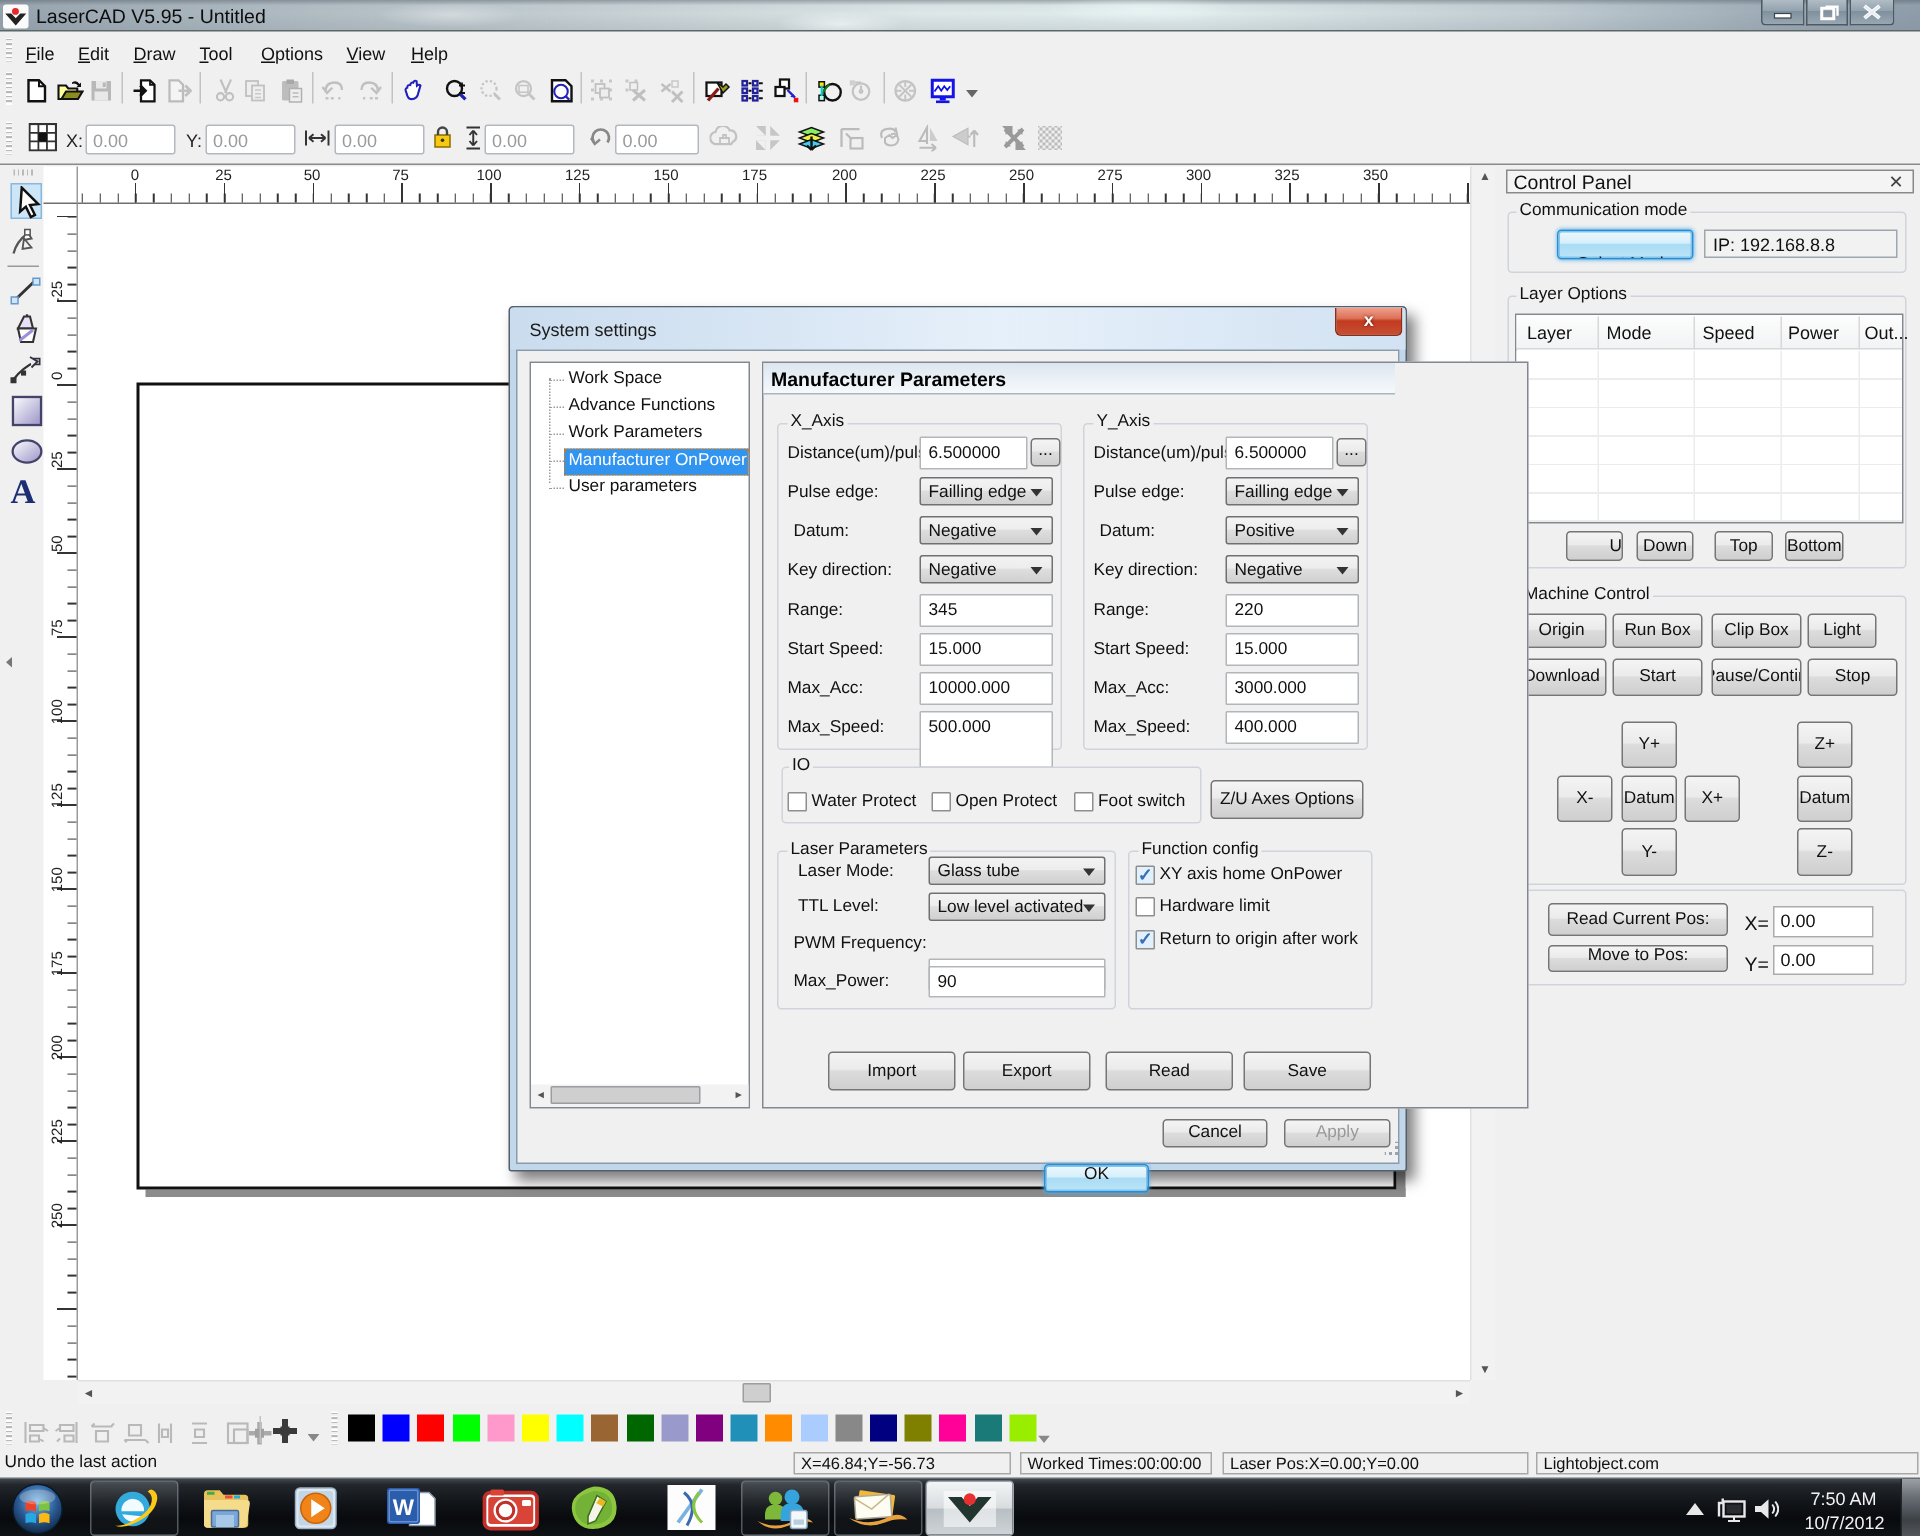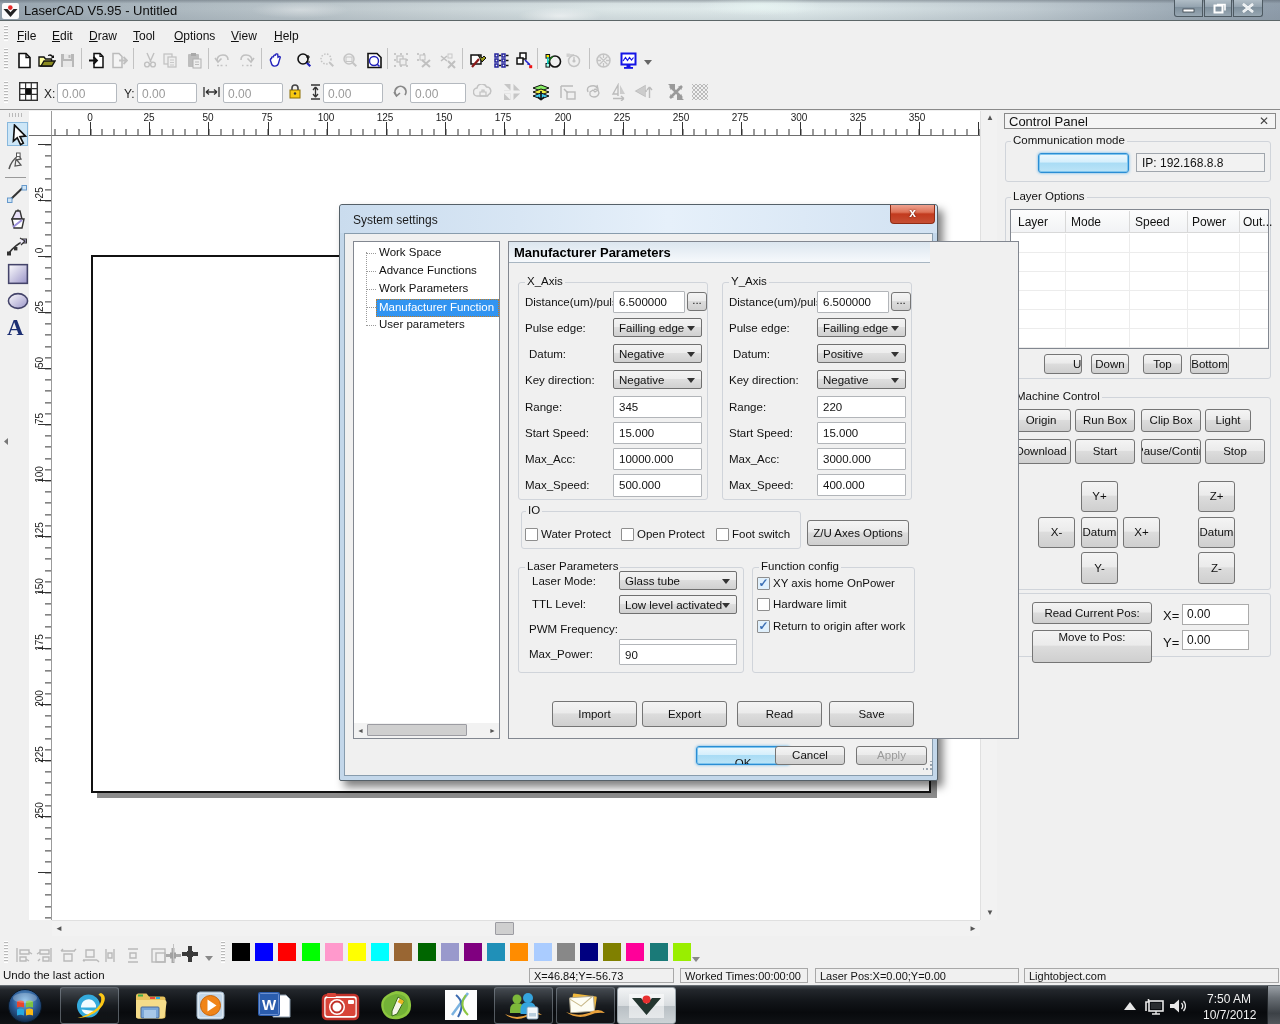--- a/index.html
+++ b/index.html
@@ -516,21 +516,21 @@
  <div class="btn" style="left:41px;top:406px;width:37px;height:31px;padding-top:8px;">X-</div>
  <div class="btn" style="left:84px;top:406px;width:37px;height:31px;padding-top:8px;">Datum</div>
  <div class="btn" style="left:126px;top:406px;width:37px;height:31px;padding-top:8px;">X+</div>
  <div class="btn" style="left:201px;top:406px;width:37px;height:31px;padding-top:8px;">Datum</div>
  <div class="btn" style="left:84px;top:441px;width:37px;height:32px;padding-top:9px;">Y-</div>
  <div class="btn" style="left:201px;top:441px;width:37px;height:32px;padding-top:9px;">Z-</div>
  <div class="gbox" style="left:8px;top:482px;width:266px;height:64px;"></div>
  <div class="btn" style="left:35px;top:491px;width:120px;height:22px;padding-top:4px;">Read Current Pos:</div>
  <div class="dtext" style="left:166px;top:497px;font-size:13px;">X=</div>
  <div class="tfield" style="left:185px;top:493px;width:67px;height:21px;">0.00</div>
- <div class="btn" style="left:35px;top:519px;width:120px;height:33px;padding-top:0;">Move to Pos:</div>
+ <div class="btn" style="left:35px;top:519px;width:120px;height:18px;padding-top:0;">Move to Pos:</div>
  <div class="dtext" style="left:166px;top:524px;font-size:13px;">Y=</div>
  <div class="tfield" style="left:185px;top:519px;width:67px;height:20px;">0.00</div>
 </div>
 <div class="abs" id="colorbar">
  <div class="grip" style="left:4px;top:4px;height:22px;"></div>
  <svg class="abs" style="left:15px;top:10px;width:185px;height:17px;" viewBox="0 0 185 17">
   <g stroke="#b9b9b9" stroke-width="1.4" fill="none">
    <path d="M2 1 v14 M5 3 h9 v4 h-9 z M5 10 h6 v4 h-6 z M14 5 l3 2 M11 12 l3 2"></path>
    <path d="M36 1 v14 M25 3 h9 v4 h-9 z M28 10 h6 v4 h-6 z M25 5 l-3 2 M25 12 l-2 2"></path>
    <path d="M46 4 h14 M49 7 h8 v7 h-8 z M59 4 l2 -2 M46 4 l2 -2"></path>
@@ -697,21 +697,21 @@
   <div style="position:absolute;left:12px;top:10px;width:1px;height:70px;border-left:1px dotted #9a9a9a;"></div>
   <div style="position:absolute;left:12px;top:11px;width:10px;height:1px;border-top:1px dotted #9a9a9a;"></div>
   <div style="position:absolute;left:12px;top:29px;width:10px;height:1px;border-top:1px dotted #9a9a9a;"></div>
   <div style="position:absolute;left:12px;top:47px;width:10px;height:1px;border-top:1px dotted #9a9a9a;"></div>
   <div style="position:absolute;left:12px;top:65px;width:10px;height:1px;border-top:1px dotted #9a9a9a;"></div>
   <div style="position:absolute;left:12px;top:83px;width:10px;height:1px;border-top:1px dotted #9a9a9a;"></div>
   <div class="dtext" style="left:25px;top:4px;">Work Space</div>
   <div class="dtext" style="left:25px;top:22px;">Advance Functions</div>
   <div class="dtext" style="left:25px;top:40px;">Work Parameters</div>
   <div class="abs" style="left:22px;top:57px;width:123px;height:18px;background:#3194f1;border:1px dotted #c77c1e;">
-          <span class="dtext" style="left:2px;top:1px;color:#fff;">Manufacturer Function</span>
+          <span class="dtext" style="left:2px;top:1px;color:#fff;">Manufacturer OnPower</span>
         </div>
   <div class="dtext" style="left:25px;top:76px;">User parameters</div>
   <div class="abs" style="left:0px;top:481px;width:145px;height:15px;background:#f2f2f2;">
     <div class="sarrow" style="left:3px;top:4px;font-size:7px;">◄</div>
     <div class="sarrow" style="left:135px;top:4px;font-size:7px;">►</div>
     <div class="sthumb" style="left:13px;top:1px;width:100px;height:12px;"></div>
   </div>
  </div>
  <div class="abs" style="left:168px;top:36px;width:511px;height:498px;background:#f0f0f0;border:1px solid #828790;padding-left:32px;">
   <div style="position:absolute;left:0;top:0;width:421px;height:21px;background:linear-gradient(to bottom,#dce6ef,#f6f9fc);border-bottom:1px solid #a8b6c2;"></div>
@@ -731,21 +731,21 @@
  <div class="dcombo" style="left:273px;top:139px;width:89px;height:19px;">Negative</div>
  <div class="dtext" style="left:185px;top:169px;">Key direction:</div>
  <div class="dcombo" style="left:273px;top:165px;width:89px;height:19px;">Negative</div>
  <div class="dtext" style="left:185px;top:196px;">Range:</div>
  <div class="dinput" style="left:273px;top:191px;width:89px;height:22px;">345</div>
  <div class="dtext" style="left:185px;top:222px;">Start Speed:</div>
  <div class="dinput" style="left:273px;top:217px;width:89px;height:22px;">15.000</div>
  <div class="dtext" style="left:185px;top:248px;">Max_Acc:</div>
  <div class="dinput" style="left:273px;top:243px;width:89px;height:22px;">10000.000</div>
  <div class="dtext" style="left:185px;top:274px;">Max_Speed:</div>
- <div class="dinput" style="left:273px;top:269px;width:89px;height:23px;">500.000</div>
+ <div class="dinput" style="left:273px;top:269px;width:89px;height:38px;">500.000</div>
 
  <div class="dtext" style="left:389px;top:91px;">Distance(um)/puls</div>
  <div class="dinput" style="left:477px;top:86px;width:72px;height:22px;">6.500000</div>
  <div class="btn" style="left:551px;top:87px;width:20px;height:19px;padding-top:1px;">...</div>
  <div class="dtext" style="left:389px;top:117px;">Pulse edge:</div>
  <div class="dcombo" style="left:477px;top:113px;width:89px;height:19px;">Failling edge</div>
  <div class="dtext" style="left:393px;top:143px;">Datum:</div>
  <div class="dcombo" style="left:477px;top:139px;width:89px;height:19px;">Positive</div>
  <div class="dtext" style="left:389px;top:169px;">Key direction:</div>
  <div class="dcombo" style="left:477px;top:165px;width:89px;height:19px;">Negative</div>
@@ -789,21 +789,21 @@
  <div class="dtext" style="left:433px;top:393px;">Hardware limit</div>
  <div class="cb" style="left:417px;top:415px;background:#e0f0fc;">
         <div class="cbc">✓</div>
       </div>
  <div class="dtext" style="left:433px;top:415px;">Return to origin after work</div>
 
  <div class="btn" style="left:212px;top:496px;width:85px;height:26px;padding-top:6px;">Import</div>
  <div class="btn" style="left:302px;top:496px;width:85px;height:26px;padding-top:6px;">Export</div>
  <div class="btn" style="left:397px;top:496px;width:85px;height:26px;padding-top:6px;">Read</div>
  <div class="btn" style="left:489px;top:496px;width:85px;height:26px;padding-top:6px;">Save</div>
- <div class="btn btnfoc" style="left:356px;top:541px;width:94px;height:19px;padding-top:10px;">OK</div>
+ <div class="btn btnfoc" style="left:356px;top:571px;width:70px;height:19px;padding-top:0;">OK</div>
  <div class="btn" style="left:435px;top:541px;width:70px;height:19px;padding-top:2px;">Cancel</div>
  <div class="btn" style="left:516px;top:541px;width:71px;height:19px;padding-top:2px;color:#9a9a9a;">Apply</div>
  <svg class="abs" style="left:583px;top:556px;width:10px;height:10px;" viewBox="0 0 10 10">
         <g fill="#9aa4ae">
           <rect x="7" y="7" width="2" height="2"></rect>
           <rect x="7" y="3" width="2" height="2"></rect>
           <rect x="3" y="7" width="2" height="2"></rect>
           <rect x="7" y="0" width="2" height="1"></rect>
           <rect x="0" y="7" width="1" height="2"></rect>
         </g>

